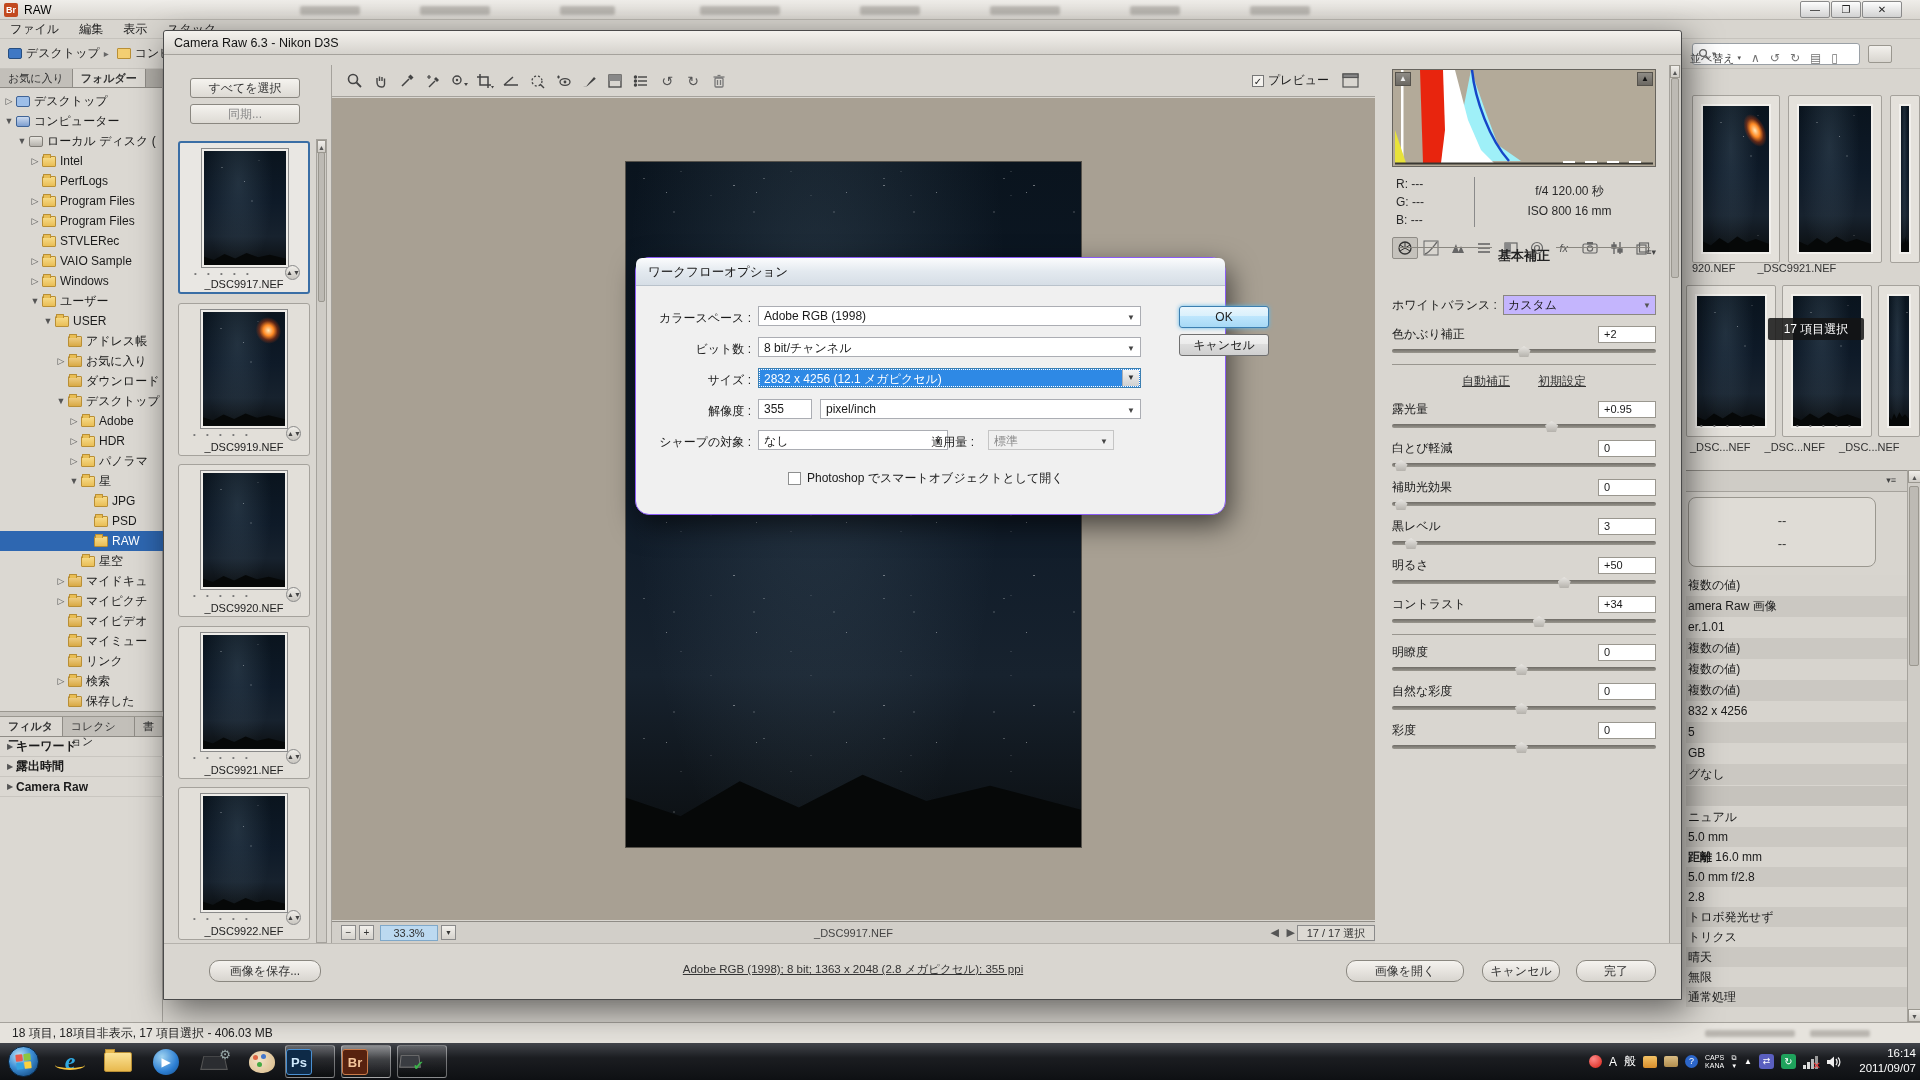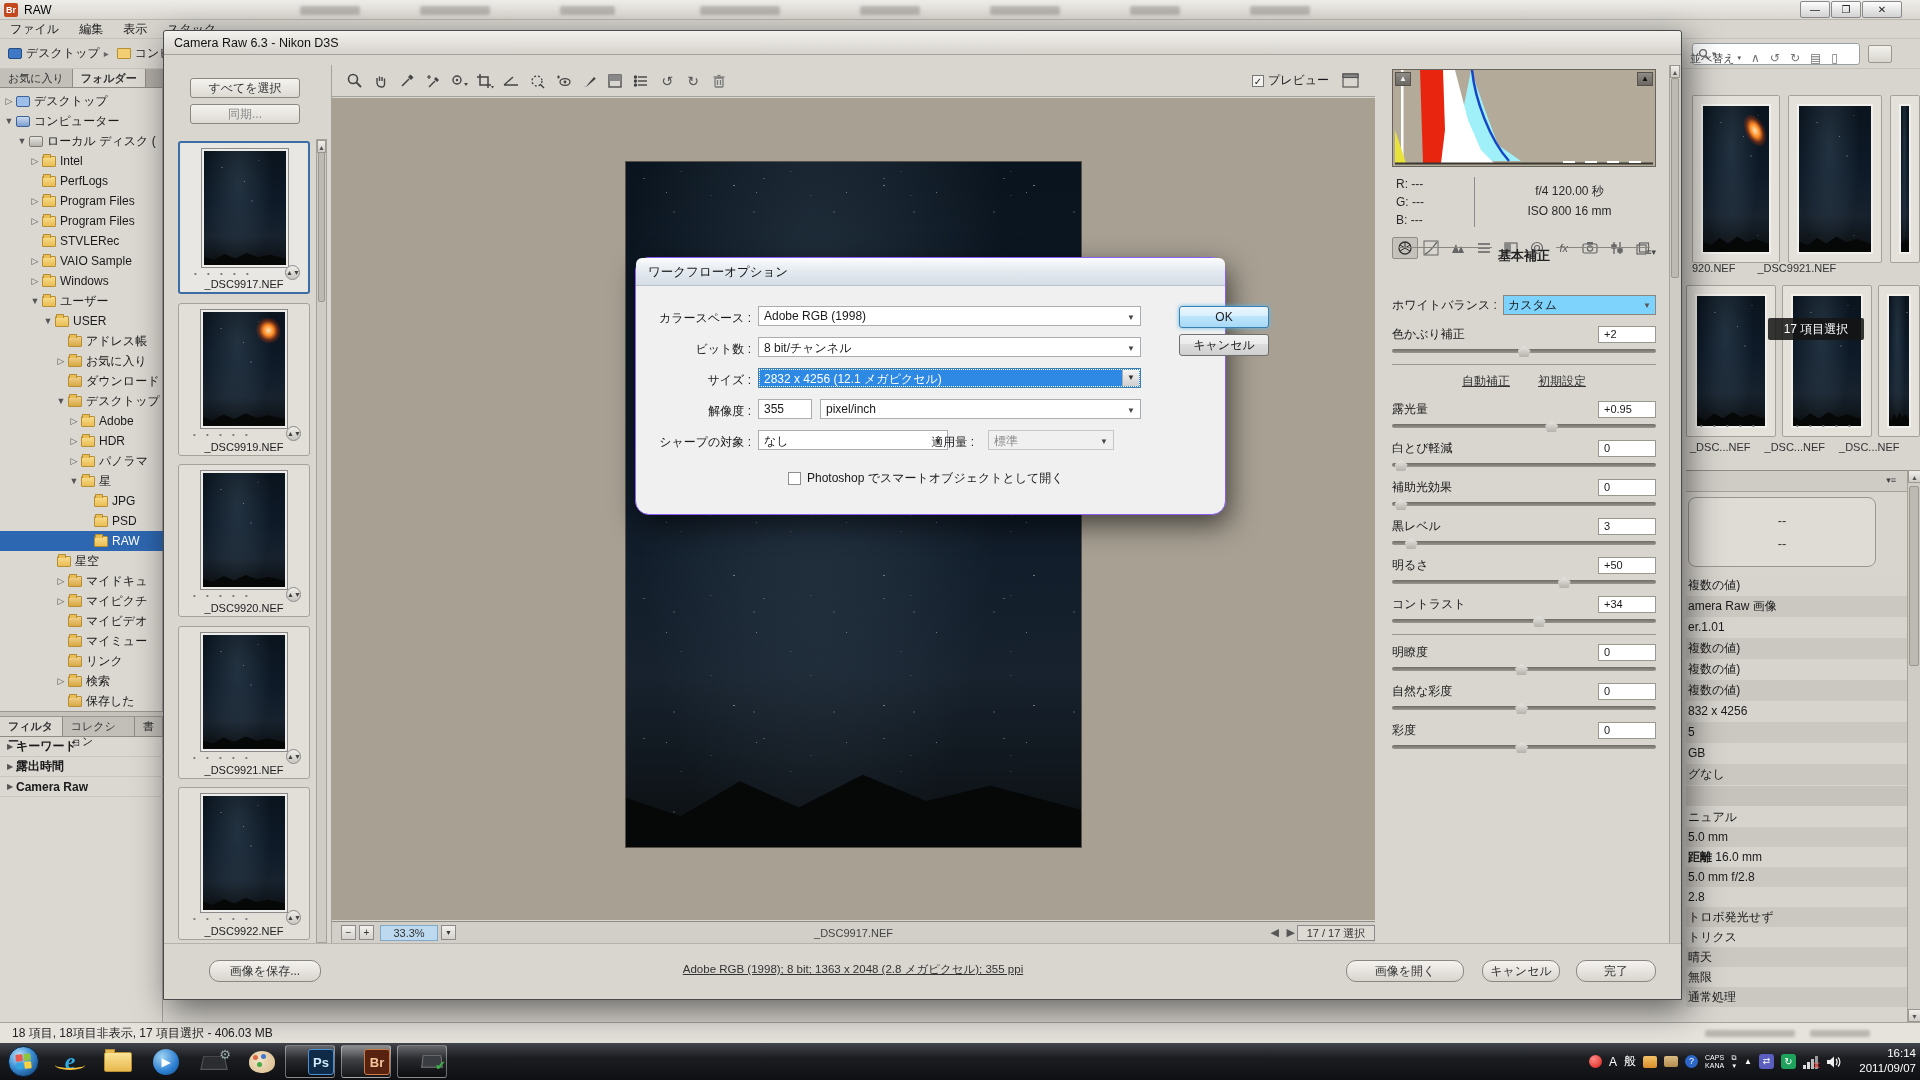--- a/index.html
+++ b/index.html
@@ -111,21 +111,21 @@
 .histo{position:absolute;left:7px;top:4px;width:264px;height:98px;background:#B3AA99;border:1px solid #67645E}
 .clipbtn{position:absolute;top:2px;width:16px;height:14px;background:linear-gradient(#8F8C86,#6B6862);border:1px solid #55524C;text-align:center;line-height:12px;font-size:8px}
 .acr-info{position:absolute;left:7px;top:106px;width:264px;height:62px;font-size:12px;color:#2a2a2a}
 .tabicons{position:absolute;left:7px;top:172px;width:264px;height:24px;display:flex;gap:1px}
 .tabi{width:26px;height:22px;display:flex;align-items:center;justify-content:center;border:1px solid transparent}
 .tabi.active{background:#C5C2BC;border:1px solid #8f8c86;border-radius:2px}
 .paneltitle{position:absolute;left:7px;top:182px;width:264px;height:18px;display:flex;align-items:flex-start;font-size:13px;font-weight:bold;color:#222}
 .paneltitle::before,.paneltitle::after{content:"";flex:1;border-top:1px solid #8a8780;margin:0 6px}
 .basic-panel{position:absolute;left:7px;top:222px;width:264px}
 .wb-row{display:flex;align-items:center;font-size:12px;margin:8px 0 10px}
-.combo{height:20px;border:1px solid #8a8780;background:#7dd3fc;font-size:12px;display:flex;align-items:center;padding:0 4px;position:relative}
+.combo{height:20px;border:1px solid #8a8780;background:#c4b5fd;font-size:12px;display:flex;align-items:center;padding:0 4px;position:relative}
 .combo .arr{position:absolute;right:4px;font-size:8px;color:#555}
 .sl-block{margin-bottom:7px}
 .sl-top{display:flex;justify-content:space-between;align-items:center;height:18px}
 .sl-label{font-size:12px}
 .sl-val{width:58px;height:17px;border:1px solid #9a978f;background:#fff;font-size:11px;padding:1px 0 0 5px}
 .sl-track{position:relative;height:12px;margin-top:2px}
 .sl-track::before{content:"";position:absolute;left:0;right:0;top:4px;height:4px;background:linear-gradient(#6f6c66,#9a978f);border-radius:2px}
 .sl-thumb{position:absolute;top:1px;width:13px;height:11px;background:linear-gradient(#E8E6E2,#B5B2AC);box-shadow:0 0 0 1px #6f6c66;clip-path:polygon(50% 0,100% 38%,84% 100%,16% 100%,0 38%)}
 .pdiv{border:none;border-top:1px solid #99968F;margin:4px 0 8px}
 .linkrow{display:flex;justify-content:center;gap:28px;font-size:12px;margin:2px 0 10px}
@@ -148,21 +148,21 @@
 .wf-btn.def{border:1px solid #3C7FB1;background:linear-gradient(#EAF6FD,#D9F0FC 45%,#BEE6FD 46%,#A7D9F5);box-shadow:0 0 4px #5FB8E8}
 .wf-check{position:absolute;left:152px;top:212px;display:flex;align-items:center;font-size:12px}
 .cbox{width:13px;height:13px;background:#fff;border:1px solid #8E8F8F;margin-right:6px}
 
 
 .taskbar{left:0;top:1043px;width:1920px;height:37px;background:linear-gradient(#42454B,#1B1D21 40%,#0E1013);display:flex;align-items:center}
 .orb{width:31px;height:31px;border-radius:50%;margin-left:8px;background:radial-gradient(circle at 35% 30%,#BFE3F7,#3D8FD6 45%,#174E86 85%);position:relative;border:1px solid #0A2A4A}
 .flag{position:absolute;left:7px;top:7px;width:15px;height:15px;display:grid;grid-template-columns:7px 7px;grid-template-rows:7px 7px;gap:1px;transform:rotate(-6deg)}
 .flag i{border-radius:1px}
 .tb-ico{width:34px;height:30px;margin-left:14px;display:flex;align-items:center;justify-content:center;position:relative}
-.tb-btn{width:50px;height:33px;margin-left:6px;border:1px solid rgba(255,255,255,.38);border-radius:3px;background:linear-gradient(rgba(255,255,255,.22),rgba(255,255,255,.06) 45%,rgba(0,0,0,.28));display:flex;align-items:center;justify-content:flex-end}
+.tb-btn{width:50px;height:33px;margin-left:6px;border:1px solid rgba(255,255,255,.38);border-radius:3px;background:linear-gradient(rgba(255,255,255,.22),rgba(255,255,255,.06) 45%,rgba(0,0,0,.28));display:flex;align-items:center;justify-content:flex-start}
 .tb-btn.front{background:linear-gradient(rgba(255,255,255,.42),rgba(255,255,255,.16) 45%,rgba(40,40,40,.2))}
 .ps-ico{width:26px;height:26px;border-radius:3px;background:#0E2A47;border:1px solid #4A90D2;color:#CFE8FA;font-size:13px;font-weight:bold;text-align:center;line-height:25px}
 .br-ico2{width:26px;height:26px;border-radius:3px;background:#57220F;border:1px solid #C97B4A;color:#F4C59A;font-size:13px;font-weight:bold;text-align:center;line-height:25px}
 .tray{position:absolute;right:78px;top:0;height:37px;display:flex;align-items:center;gap:7px;color:#fff}
 .tray .ti{font-size:12px}
 .clock{position:absolute;right:4px;top:3px;width:72px;text-align:right;color:#fff;font-size:11.5px;line-height:15px}
 .sml{font-size:7px;line-height:8px;color:#fff}
 svg{display:block}
 </style>
 </head>
@@ -335,21 +335,21 @@
       <div class="tree-row" style="padding-left: 81px;">
         <span class="tw"></span>
         <span class="fi folder"></span>
         <span class="tl ellip">PSD</span>
       </div>
       <div class="tree-row sel" style="padding-left: 81px;">
         <span class="tw"></span>
         <span class="fi folder"></span>
         <span class="tl ellip">RAW</span>
       </div>
-      <div class="tree-row" style="padding-left: 44px;">
+      <div class="tree-row" style="padding-left: 68px;">
         <span class="tw"></span>
         <span class="fi folder"></span>
         <span class="tl ellip">星空</span>
       </div>
       <div class="tree-row" style="padding-left: 55px;">
         <span class="tw">▷</span>
         <span class="fi folder-s"></span>
         <span class="tl ellip">マイドキュ</span>
       </div>
       <div class="tree-row" style="padding-left: 55px;">

